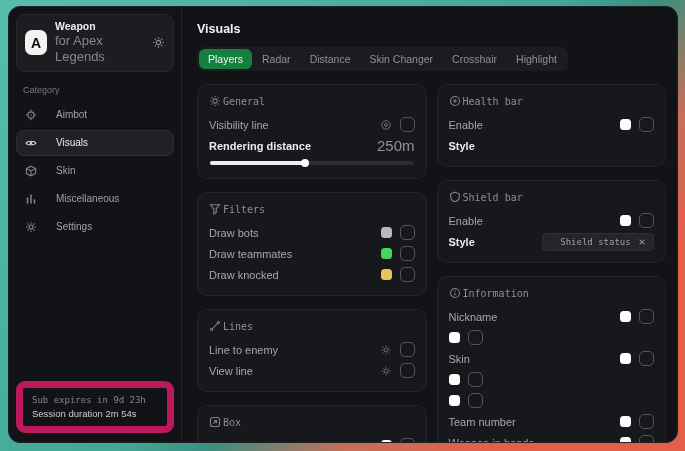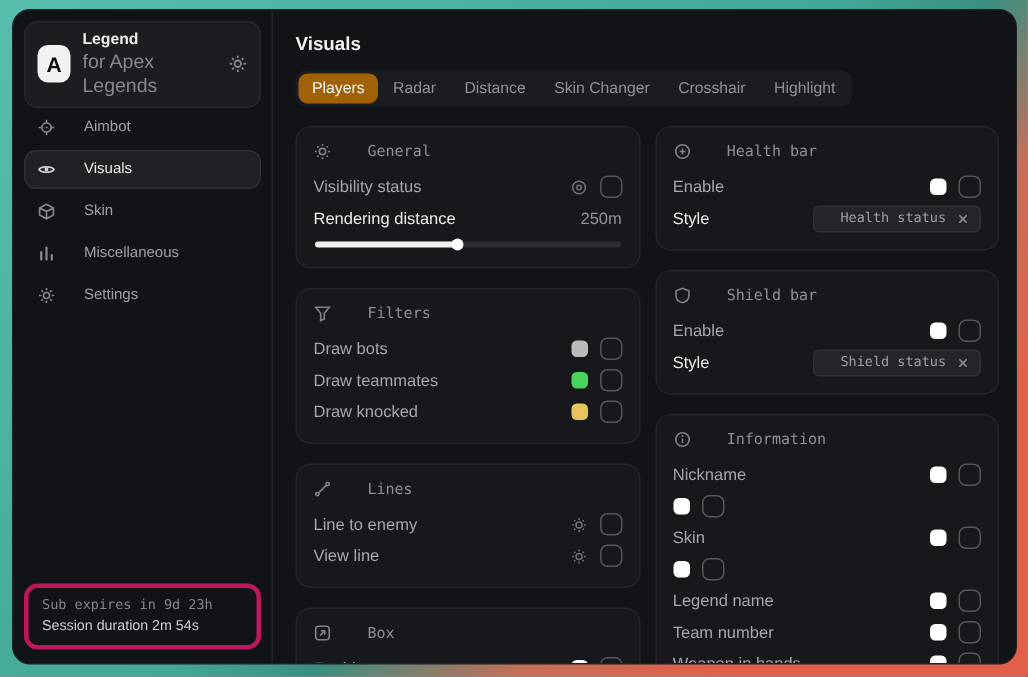--- a/index.html
+++ b/index.html
@@ -20,70 +20,71 @@
   .logo-badge { width:25px; height:25px; background:#f2f2f2; border-radius:7px; color:#0d0d0d; font-weight:bold; font-size:14px; display:flex; align-items:center; justify-content:center; }
   .logo-text { line-height:1.25; }
   .logo-title { font-size:10.5px; font-weight:bold; color:#ededee; }
   .logo-sub { font-size:13px; color:#84888c; }
   .logo-gear { margin-left:auto; display:flex; }
   .category { font-size:9px; color:#76797d; margin:13px 0 7px 7px; }
   .nav-item { height:26px; display:flex; align-items:center; gap:19px; padding:0 8px; border-radius:8px; color:#9ea2a5; font-size:10px; margin-bottom:2px; border:1px solid transparent; cursor:default; }
   .nav-item .ic { display:flex; color:#84888b; }
   .nav-item.active { background:#1f2124; border-color:#2e3034; color:#e9eaeb; }
   .nav-item.active .ic { color:#cfd1d3; }
-  .sidebar-footer { margin-top:auto; border:3px solid #be185d; border-radius:9px; padding:7px 9px; }
+  .sidebar-footer { margin-top:auto; border:7px solid #be185d; border-radius:9px; padding:7px 9px; }
   .sf1 { font-family:"DejaVu Sans Mono", monospace; font-size:9px; color:#82878b; margin-bottom:3px; }
   .sf2 { font-size:9.5px; color:#cbcfd1; }
   
   .main { flex:1; padding:15px 11px 0 15px; display:flex; flex-direction:column; overflow:hidden; }
   .main-title { font-size:12.5px; font-weight:bold; color:#f1f2f3; margin-bottom:11px; }
   .tabs { align-self:flex-start; background:#1b1c1f; border-radius:7px; padding:2px; display:flex; gap:1px; }
   .tab { padding:4px 9px; font-size:10.5px; color:#8e9296; border-radius:6px; white-space:nowrap; cursor:default; }
-  .tab.active { background:#a16207; color:#f3f4f5; }
+  .tab.active { background:#15803d; color:#f3f4f5; }
   .columns { display:grid; grid-template-columns:1fr 1fr; gap:10px; margin-top:13px; align-items:start; }
   .col { display:flex; flex-direction:column; gap:13px; }
   .card { background:#17181b; border:1px solid #222427; border-radius:10px; padding:8px 11px 10px 11px; }
-  .card-header { display:flex; align-items:center; gap:24px; color:#8c9093; font-family:"DejaVu Sans Mono", monospace; font-size:10px; margin:2px 0 7px 0; }
+  .card-header { display:flex; align-items:center; gap:2px; color:#8c9093; font-family:"DejaVu Sans Mono", monospace; font-size:10px; margin:2px 0 7px 0; }
   .card-header .ic { display:flex; color:#7e8285; }
   .row { display:flex; align-items:center; min-height:21px; }
   .row .lbl { flex:1; font-size:11px; color:#a4a8ab; }
-  .row.bright .lbl { color:#ebeced; font-weight:normal; }
+  .row.bright .lbl { color:#ebeced; font-weight:bold; }
   .ctrls { display:flex; align-items:center; gap:8px; }
   .swatch { width:11px; height:11px; border-radius:3.5px; flex-shrink:0; }
   .checkbox { width:15px; height:15px; border:1.5px solid #54575a; border-radius:5px; background:transparent; flex-shrink:0; cursor:default; }
   .mini { display:flex; color:#6f7376; cursor:default; }
-  .val { font-size:11px; color:#8e9296; }
+  .val { font-size:15px; color:#8e9296; }
   .slider { margin:5px 1px 3px 1px; height:4px; background:#2b2d30; border-radius:3px; position:relative; }
   .slider-fill { height:100%; background:#efefef; border-radius:3px; position:relative; }
   .knob { position:absolute; right:-3px; top:50%; transform:translateY(-50%); width:8px; height:8px; background:#ffffff; border-radius:50%; }
   .chip { width:112px; height:18px; background:#232528; border:1px solid #2f3134; border-radius:4px; display:flex; align-items:center; padding:0 7px 0 14px; cursor:default; }
   .chip-text { flex:1; text-align:center; font-family:"DejaVu Sans Mono", monospace; font-size:9px; color:#9ba0a4; }
   .chip .x { display:flex; color:#8b9094; margin-left:4px; }
   svg { display:block; }
 </style>
 </head>
 <body>
 
 <div class="window">
 
   <div class="sidebar">
     <div class="logo-card">
       <div class="logo-badge">A</div>
       <div class="logo-text">
-        <div class="logo-title">Legend</div>
+        <div class="logo-title">Weapon</div>
         <div class="logo-sub">for Apex Legends</div>
       </div>
       <span class="logo-gear">
         <svg width="13" height="13" viewBox="0 0 12 12" fill="none" stroke="#84888c" stroke-width="1.1">
             <circle cx="6" cy="6" r="2"></circle>
             <path d="M6 1V2.5 M6 9.5V11 M1 6H2.5 M9.5 6H11 M2.5 2.5L3.6 3.6 M8.4 8.4L9.5 9.5 M9.5 2.5L8.4 3.6 M3.6 8.4L2.5 9.5"></path>
           </svg>
       </span>
     </div>
 
+    <div class="category">Category</div>
 
     <div class="nav-item">
       <span class="ic">
           <svg width="12" height="12" viewBox="0 0 12 12" fill="none" stroke="currentColor" stroke-width="1.1">
             <circle cx="6" cy="6" r="3.1"></circle>
             <path d="M6 0.8V2.3 M6 9.7V11.2 M0.8 6H2.3 M9.7 6H11.2"></path>
             <circle cx="6" cy="6" r="0.7" fill="currentColor" stroke="none"></circle>
           </svg>
         </span>
       <span class="nav-label">Aimbot</span>
@@ -149,21 +150,21 @@
           <div class="card-header">
             <span class="ic">
                 <svg width="12" height="12" viewBox="0 0 12 12" fill="none" stroke="currentColor" stroke-width="1.1">
                   <circle cx="6" cy="6" r="2.1"></circle>
                   <path d="M6 1V2.2 M6 9.8V11 M1 6H2.2 M9.8 6H11 M2.5 2.5L3.3 3.3 M8.7 8.7L9.5 9.5 M9.5 2.5L8.7 3.3 M3.3 8.7L2.5 9.5"></path>
                 </svg>
               </span>
             <span>General</span>
           </div>
           <div class="row">
-            <span class="lbl">Visibility status</span>
+            <span class="lbl">Visibility line</span>
             <span class="ctrls">
               <span class="mini">
                   <svg width="12" height="12" viewBox="0 0 12 12" fill="none" stroke="currentColor" stroke-width="1">
                     <circle cx="6" cy="6" r="4.2"></circle>
                     <circle cx="6" cy="6" r="1.5"></circle>
                   </svg>
                 </span>
               <span class="checkbox"></span>
             </span>
           </div>
@@ -282,28 +283,20 @@
           </div>
           <div class="row">
             <span class="lbl">Enable</span>
             <span class="ctrls">
                 <span class="swatch" style="background: rgb(255, 255, 255);"></span>
                 <span class="checkbox"></span>
               </span>
           </div>
           <div class="row bright">
             <span class="lbl">Style</span>
-            <span class="chip">
-              <span class="chip-text">Health status</span>
-              <span class="x">
-                  <svg width="8" height="8" viewBox="0 0 10 10" fill="none" stroke="currentColor" stroke-width="1.3">
-                    <path d="M2 2L8 8 M8 2L2 8"></path>
-                  </svg>
-                </span>
-            </span>
           </div>
         </div>
 
         <div class="card">
           <div class="card-header">
             <span class="ic">
                 <svg width="12" height="12" viewBox="0 0 12 12" fill="none" stroke="currentColor" stroke-width="1.1">
                   <path d="M6 1.2L10.3 2.8V5.8C10.3 8.6 8.4 10.2 6 10.8C3.6 10.2 1.7 8.6 1.7 5.8V2.8Z"></path>
                 </svg>
               </span>
@@ -360,21 +353,20 @@
                 <span class="checkbox"></span>
               </span>
           </div>
           <div class="row">
             <span class="ctrls">
                 <span class="swatch" style="background: rgb(255, 255, 255);"></span>
                 <span class="checkbox"></span>
               </span>
           </div>
           <div class="row">
-            <span class="lbl">Legend name</span>
             <span class="ctrls">
                 <span class="swatch" style="background: rgb(255, 255, 255);"></span>
                 <span class="checkbox"></span>
               </span>
           </div>
           <div class="row">
             <span class="lbl">Team number</span>
             <span class="ctrls">
                 <span class="swatch" style="background: rgb(255, 255, 255);"></span>
                 <span class="checkbox"></span>

